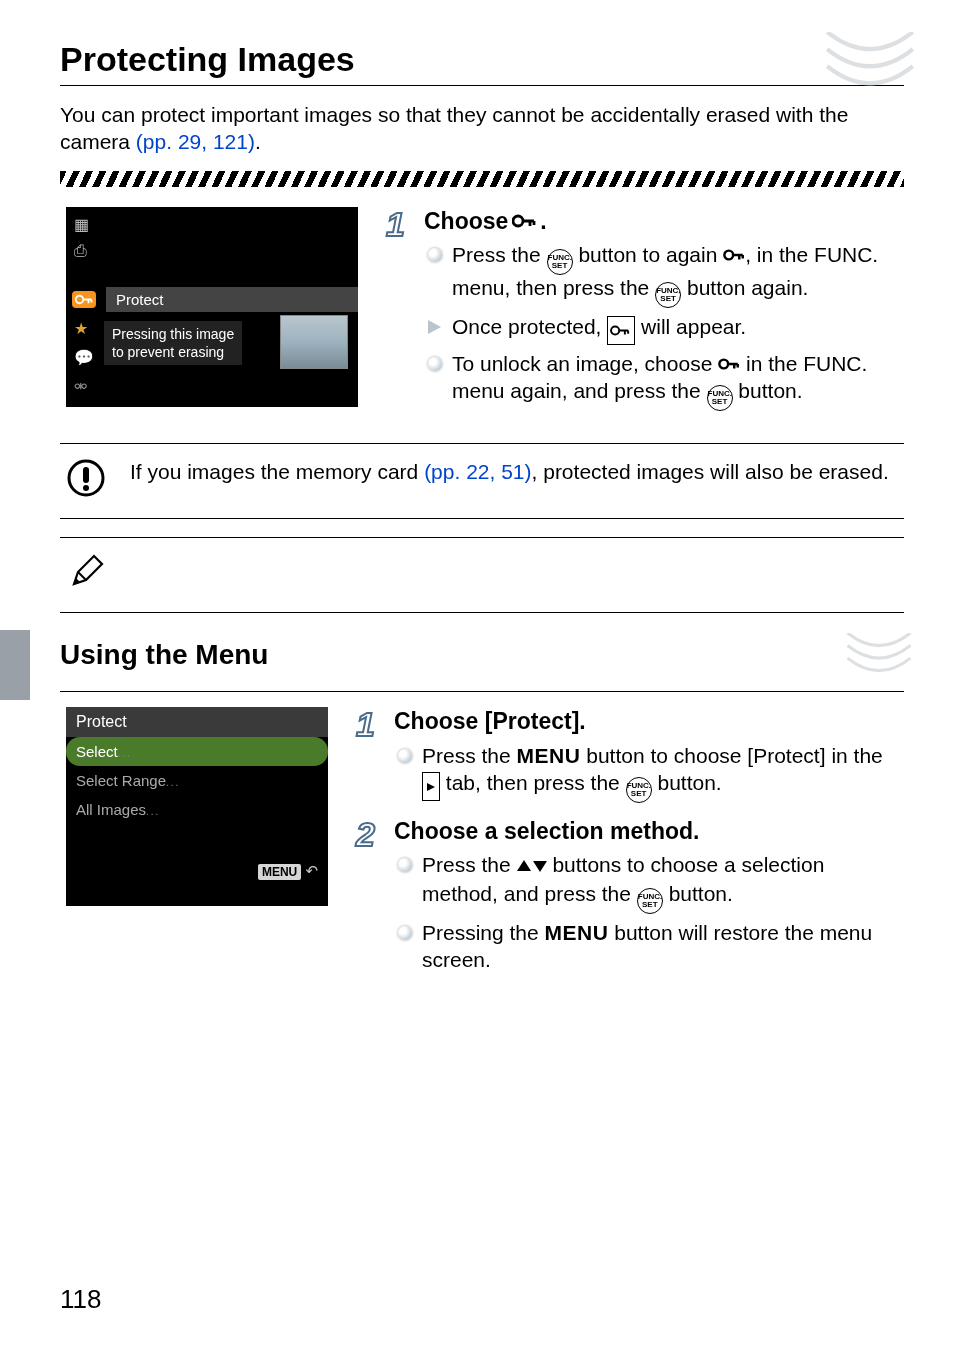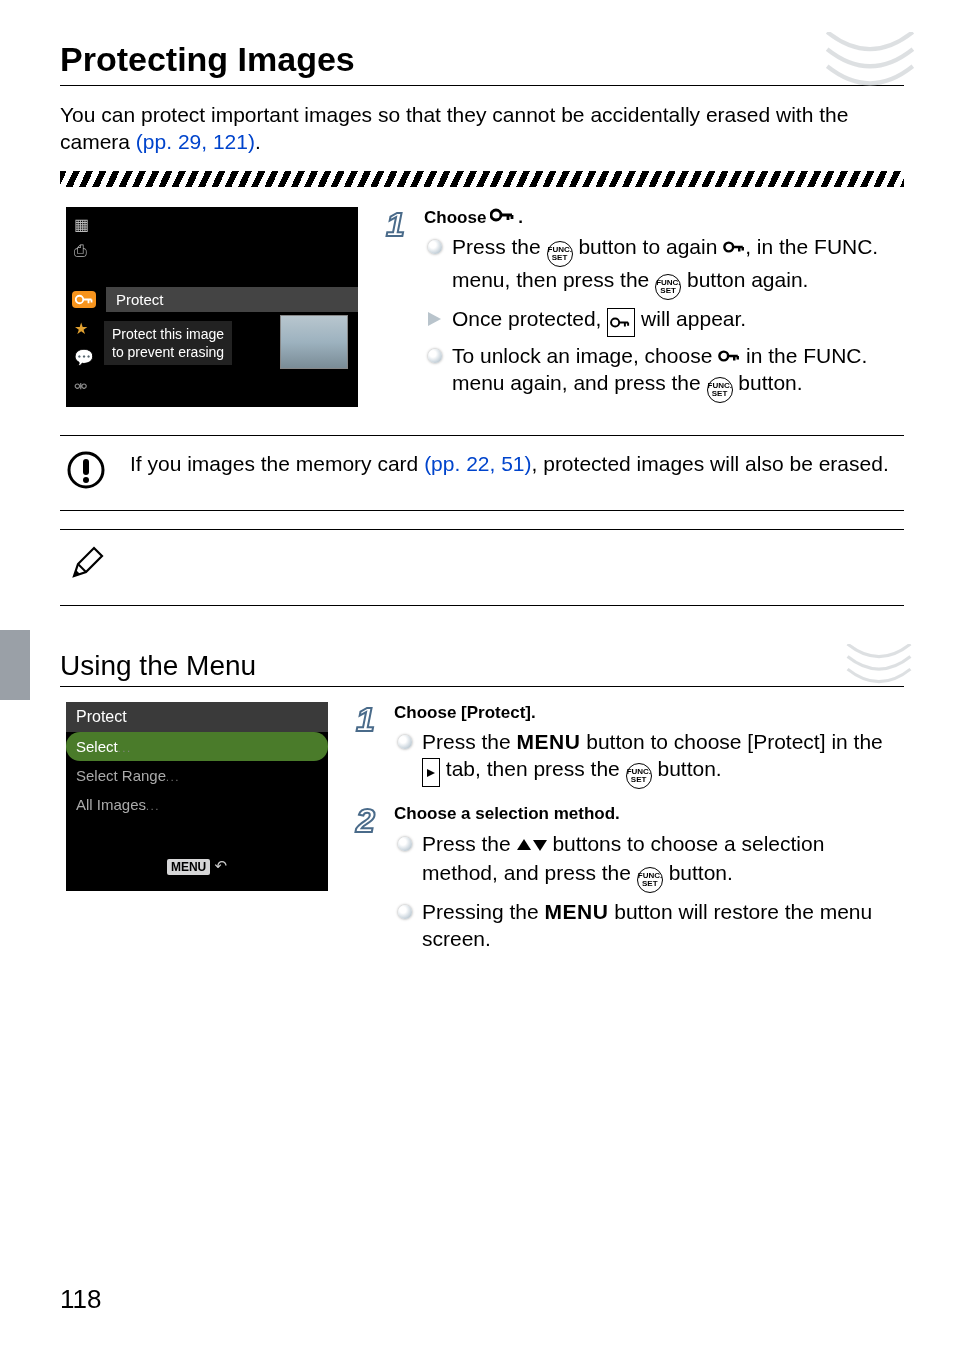--- a/index.html
+++ b/index.html
@@ -36,25 +36,25 @@
   h1.title {
     font-family: Arial, "Arial Black", sans-serif;
     font-weight: 900;
     font-size: 34px;
     margin: 0 0 15px 0;
     border-bottom: 1px solid #000;
     padding-bottom: 6px;
   }
   h2.subhead {
     font-family: Arial, "Arial Black", sans-serif;
-    font-weight: 400;
+    font-weight: 700;
     font-size: 28px;
-    margin: 44px 0 15px 0;
+    margin: 26px 0 15px 0;
     border-bottom: 1px solid #000;
-    padding-bottom: 4px;
+    padding-bottom: 20px;
     position: relative;
   }
   p.intro {
     font-size: 21px;
     line-height: 1.3;
     margin: 0 0 15px 0;
   }
   .link { color: #0044cc; }
   .hatch {
     height: 16px;
@@ -103,21 +103,21 @@
   .step { display: flex; gap: 6px; margin-bottom: 8px; }
   .stepnum {
     font-family: Arial, sans-serif;
     font-weight: 900; font-style: italic;
     font-size: 34px; line-height: 1;
     color: #fff;
     -webkit-text-stroke: 2px #4a6b8a;
     width: 32px; flex: 0 0 auto;
     letter-spacing: -2px;
   }
-  .step-title { font-size: 17px; font-weight: bold; margin-bottom: 6px; display: flex; align-items: flex-start; gap: 4px; }
+  .step-title { font-size: 23px; font-weight: bold; margin-bottom: 6px; display: flex; align-items: center; gap: 4px; }
   .bullets { list-style: none; padding: 0; margin: 2px; }
   .bullets li { position: relative; padding-left: 26px; margin-bottom: 6px; }
   .bullets li.dot::before {
     content: ""; position: absolute; left: 2px; top: 6px;
     width: 14px; height: 14px; border-radius: 50%;
     background: radial-gradient(circle at 35% 35%, #fff,#fff 25%,#d8e0e6 55%,#9eb0bd 100%);
     box-shadow: 0 0 3px rgba(0,0,0,0.4);
   }
   .bullets li.tri::before {
     content: ""; position: absolute; left: 2px; top: 6px;
@@ -142,21 +142,21 @@
   }
   .callout .ico { flex: 0 0 auto; width: 42px; }
   .screenshot2 {
     width: 262px; flex: 0 0 auto; margin-left: 6px;
     background: #000; color: #ddd; font-size: 15px;
   }
   .screenshot2 .hdr { background:#3a3a3a; color:#fff; padding: 6px 10px; font-size: 16px; }
   .screenshot2 .item { padding: 6px 10px; color: #aaa; border-radius: 14px; }
   .screenshot2 .item.sel { background:#4a7b2a; color:#fff; }
   .dots::after { content: "..."; letter-spacing: 2px; font-size: 10px; color: #888; }
-  .screenshot2 .footer { text-align: center; padding: 14px 10px 16px; }
+  .screenshot2 .footer { text-align: right; padding: 14px 10px 26px; }
   .menu-pill { background:#d6d6d7; color:#000; font-weight:bold; font-size:12px; padding:1px 4px; border-radius:2px; }
   .menu-text { font-family: Arial; font-weight: bold; letter-spacing: 0.5px; }
   .play-tab {
     display:inline-block; border:1.5px solid #000; padding:0 1px; vertical-align:-3px;
   }
   .updown { display:inline-block; vertical-align:-2px; }
   .page-num { position: absolute; left: 60px; bottom: 30px; font-size: 26px; }
 </style>
 </head>
 <body>
@@ -196,21 +196,21 @@
             </svg>
         </span>
         <span class="lbl">Protect</span>
       </div>
       <div class="left-icons-lower">
         <span style="color:#e0a030">★</span>
         <span style="color:#3a8a3a">💬</span>
         <span style="color:#888">⚮</span>
       </div>
       <div class="desc">
-        <div>Protect this image</div>
+        <div>Pressing this image</div>
         <div>to prevent erasing</div>
       </div>
       <div class="photo"></div>
     </div>
 
     <div class="main-col">
       <div class="step">
         <div class="stepnum">1</div>
         <div style="flex:1">
           <div class="step-title">

